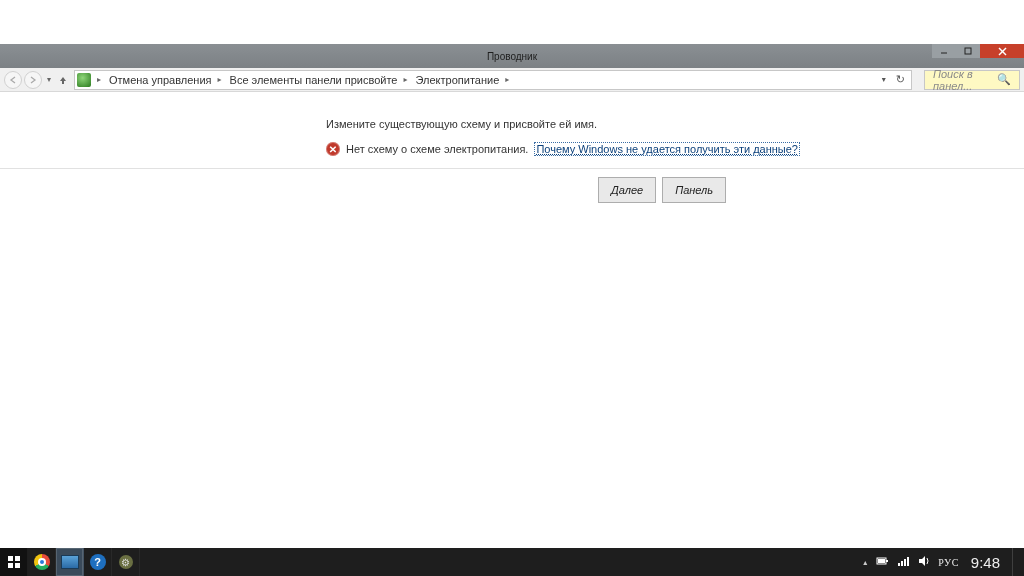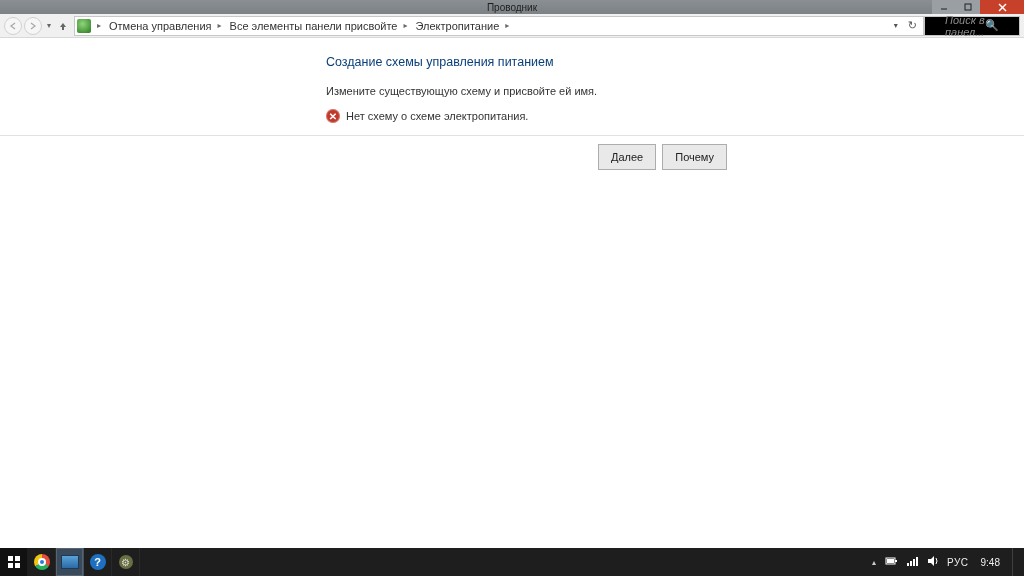--- a/index.html
+++ b/index.html
@@ -1,19 +1,19 @@
 <!DOCTYPE html>
 <html><head>
 <meta charset="utf-8">
 <style>
 * { box-sizing: border-box; margin: 0; padding: 0; font-family: "Segoe UI", Tahoma, sans-serif; }
 html, body { width: 1024px; height: 576px; overflow: hidden; background: #fff; }
 
 
-.titlebar { height: 14px; background: linear-gradient(#8a8f93,#7c8185); display: flex; align-items: center; position: relative; }
+.titlebar { height: 24px; background: linear-gradient(#8a8f93,#7c8185); display: flex; align-items: center; position: relative; margin-top: 44px; }
 .titlebar .title { position: absolute; left: 50%; transform: translateX(-50%); font-size: 10px; color: #1e1e1e; }
 .win-ctrls { position: absolute; right: 0; top: 0; display: flex; height: 14px; }
 .win-btn { width: 24px; height: 14px; display: flex; align-items: center; justify-content: center; color: #222; font-size: 9px; cursor: default; }
 .win-btn.close { background: #c7402a; color: #fff; width: 44px; }
 .win-btn.max { background: #999fa3; }
 .win-btn.min { background: #999fa3; }
 .win-btn svg { display:block; }
 
 
 .navbar { height: 24px; background: #f0f0f0; border-bottom: 1px solid #d8d8d8; display: flex; align-items: center; padding: 0 4px; font-size: 11px; color: #333; }
@@ -22,45 +22,45 @@
 .nav-drop { width:10px; display:flex; align-items:center; justify-content:center; color:#666; font-size:8px; margin-right:2px;}
 .nav-up { width:14px; display:flex; align-items:center; justify-content:center; color:#666; margin-right:4px;}
 .addrbox { flex: 1; height: 20px; border: 1px solid #c7c7c7; background: #fff; display: flex; align-items: center; padding: 0 2px; gap:2px; overflow:hidden; }
 .addrbox .cp-icon { width:14px; height:14px; background: radial-gradient(circle at 40% 35%, #8fd67a,#2a7a1e); border-radius:2px; }
 .crumb { display:flex; align-items:center; white-space:nowrap; }
 .crumb .chev { color:#666; font-size:8px; padding:0 4px;}
 .crumb-label { padding:1px 2px; }
 .addr-right { margin-left:auto; display:flex; align-items:center; gap:6px; }
 .addr-right .drop { color:#555; font-size:8px; }
 .addr-right .refresh { color:#555; font-size:11px; padding:0 4px; }
-.searchbox { width: 96px; height: 20px; border: 1px solid #c7c7c7; background: #000000; margin-left: 0; display:flex; align-items:center; padding:0 20px; color:#8a8a8a; font-style: italic; font-size:11px; justify-content: space-between; }
+.searchbox { width: 96px; height: 20px; border: 1px solid #c7c7c7; background: #fef9c3; margin-left: 12px; display:flex; align-items:center; padding:0 8px; color:#8a8a8a; font-style: italic; font-size:11px; justify-content: space-between; }
 .searchbox .mag { font-style: normal; color:#777; font-size:11px;}
 
 
 .content { position: relative; height: calc(100% - 14px - 24px - 28px - 1px); background:#fff; }
 .pane { padding: 10px 0 0 0; border-bottom:1px solid #e1e1e1; }
 .heading { color:#0a3f7a; font-size:12.5px; margin-left: 326px; padding-top:7px; }
 .subheading { color:#333; font-size:11px; margin-left:326px; margin-top:16px; }
 .errrow { display:flex; align-items:center; margin:12px 0 12px 326px; font-size:11px; gap:6px;}
 .err-icon { width:14px; height:14px; border-radius:50%; background:#c0392b; color:#fff; display:flex; align-items:center; justify-content:center; font-size:10px; font-weight:bold; box-shadow: inset 0 0 0 1px rgba(255,255,255,.3);}
 .err-text { color:#333; }
 .err-link { color:#0a3f7a; border:1px dotted #3a6ea5; padding:0 1px; text-decoration: underline dotted; cursor:pointer; }
 .btnrow { display:flex; gap:6px; justify-content:flex-start; padding:8px 0 0 598px; }
-.btn { min-width:46px; height:21px; padding:12px 12px; font-size:11px; background:#e9e9e9; border:1px solid #adadad; color:#222; cursor:default; display:flex; align-items:center; justify-content:center; }
+.btn { min-width:46px; height:21px; padding:12px 12px; font-size:11px; background:#e9e9e9; border:1px solid #adadad; color:#222; cursor:default; display:flex; align-items:center; justify-content:center;font-style:italic; }
 
 
 .taskbar { position:absolute; left:0; right:0; bottom:0; height:28px; background:#1e1e1e; display:flex; align-items:center; color:#fff; font-size:11px; }
 .task-btn { width:28px; height:28px; display:flex; align-items:center; justify-content:center; border-right:1px solid rgba(255,255,255,.05); }
 .task-btn.active { background:#3a4a5a; box-shadow: inset 0 0 0 1px rgba(255,255,255,.15); }
 .start { background:#111; }
 .start svg { display:block;}
 .tray { margin-left:auto; display:flex; align-items:center; gap:8px; padding:0 6px; font-size:10px; color:#eee; }
 .tray .sep { width:6px; height:6px; display:flex; align-items:center; justify-content:center; color:#ccc; font-size:8px;}
-.tray .lang { font-size:10px; letter-spacing:.5px;}
-.tray .clock { font-size:10px; padding:0 4px;}
+.tray .lang { font-size:10px; letter-spacing:.5px;font-family:Liberation Serif, serif;}
+.tray .clock { font-size:15px; padding:0 4px;}
 .show-desktop { width:6px; height:28px; border-left:1px solid rgba(255,255,255,.15); }
 
 .chrome-icon { width:16px; height:16px; border-radius:50%; background: conic-gradient(#e74c3c 0 120deg,#27ae60 120deg 240deg,#f1c40f 240deg 360deg); position:relative;}
 .chrome-icon::after { content:""; position:absolute; inset:4px; background:#2b79d8; border:2px solid #fff; border-radius:50%; }
 .help-icon { width:16px; height:16px; border-radius:50%; background:#1e6fbf; color:#fff; display:flex; align-items:center; justify-content:center; font-size:11px; font-weight:bold;}
 .desk-icon { width:18px; height:14px; background:linear-gradient(#5aa2d8,#2a6aa6); border:1px solid #1a3a56;}
 .gear-icon { width:14px;height:14px;border-radius:50%;background:#6a6f42;color:#ddd;display:flex;align-items:center;justify-content:center;font-size:10px;}
 </style>
 </head>
 <body>
@@ -129,30 +129,30 @@
   </div>
 
   <div class="searchbox">
     <span>Поиск в панел...</span>
     <span class="mag">🔍</span>
   </div>
 </div>
 
 <div class="content">
   <div class="pane">
-    <div class="heading">Создание схемы управления питанием</div>
     <div class="subheading">Измените существующую схему и присвойте ей имя.</div>
     <div class="errrow">
       <div class="err-icon">✕</div>
       <span class="err-text">Нет схему о схеме электропитания.</span>
+      <span class="err-link">Почему Windows не удается получить эти данные?</span>
     </div>
   </div>
   <div class="btnrow">
     <div class="btn">Далее</div>
-    <div class="btn">Почему</div>
+    <div class="btn">Панель</div>
   </div>
 </div>
 
 <div class="taskbar">
   <div class="task-btn start">
     <svg width="14" height="14">
       <rect x="1" y="1" width="5" height="5" fill="#fff"></rect>
         <rect x="8" y="1" width="5" height="5" fill="#fff"></rect>
       <rect x="1" y="8" width="5" height="5" fill="#fff"></rect>
         <rect x="8" y="8" width="5" height="5" fill="#fff"></rect>

